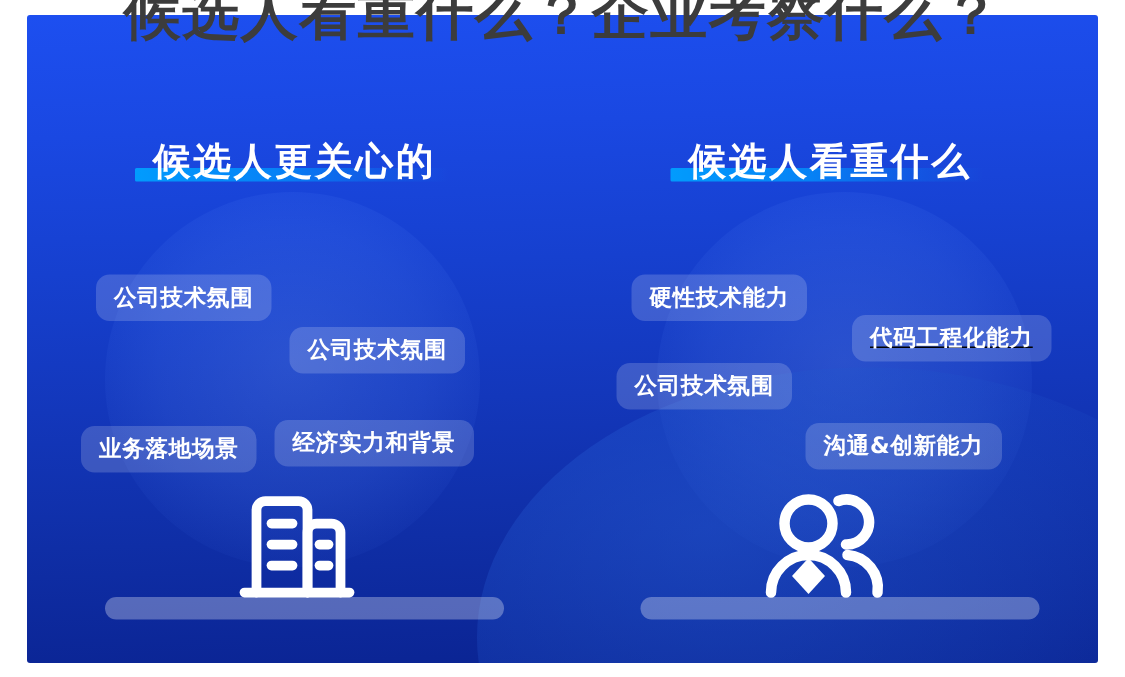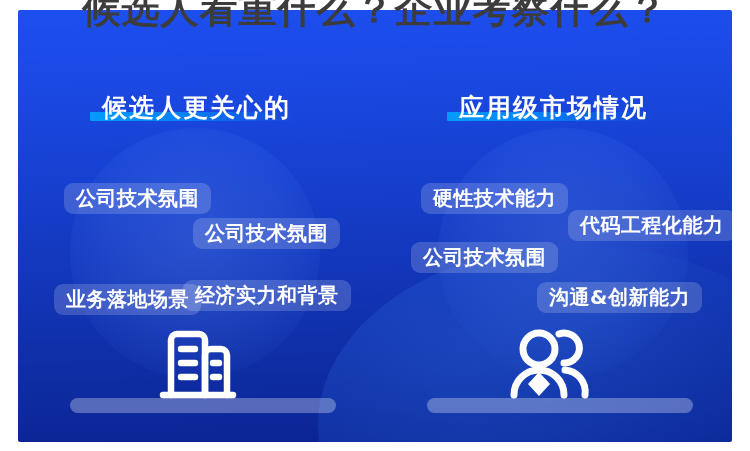--- a/index.html
+++ b/index.html
@@ -164,35 +164,35 @@
     justify-content: center;
     height: 31px;
     padding: 0 12px;
     border-radius: 9px;
     background: rgba(255,255,255,0.175);
     box-sizing: border-box;
   }
   .tag-label {
     font-family: "DejaVu Sans", "Liberation Sans", sans-serif;
     font-weight: 700;
-    font-size: 20px;
+    font-size: 15px;
     letter-spacing: 0.5px;
     color: #ffffff;
     white-space: nowrap;
   }
 
   
   .tag-l0 { left: 46px;  top: 173px; }
   .tag-l1 { left: 175px; top: 208px; }
   .tag-l2 { left: 36px;  top: 232px; margin-top: 42px; }
   .tag-l3 { left: 165px; top: 270px; }
 
   
   .tag-r0 { left: 46px;  top: 173px; }
-  .tag-r1 { left: 193px; top: 200px; }
+  .tag-r1 { left: 193px; top: 200px; text-decoration: underline; }
   .tag-r2 { left: 36px;  top: 232px; }
   .tag-r3 { left: 162px; top: 272px; }
 
   
   .icon-box {
     position: absolute;
     top: 312px;
     left: 0;
     width: 357px;
     display: flex;
@@ -262,21 +262,21 @@
           </g>
         </svg>
       </div>
     </div>
 
     <div class="col col-right">
 
       <div class="heading-wrap">
         <span class="heading">
           <span class="heading-underline"></span>
-          <span class="heading-text">应用级市场情况</span>
+          <span class="heading-text">候选人看重什么</span>
         </span>
       </div>
 
       <div class="tag tag-r0">
         <span class="tag-label">硬性技术能力</span>
       </div>
       <div class="tag tag-r1">
         <span class="tag-label">代码工程化能力</span>
       </div>
       <div class="tag tag-r2">

